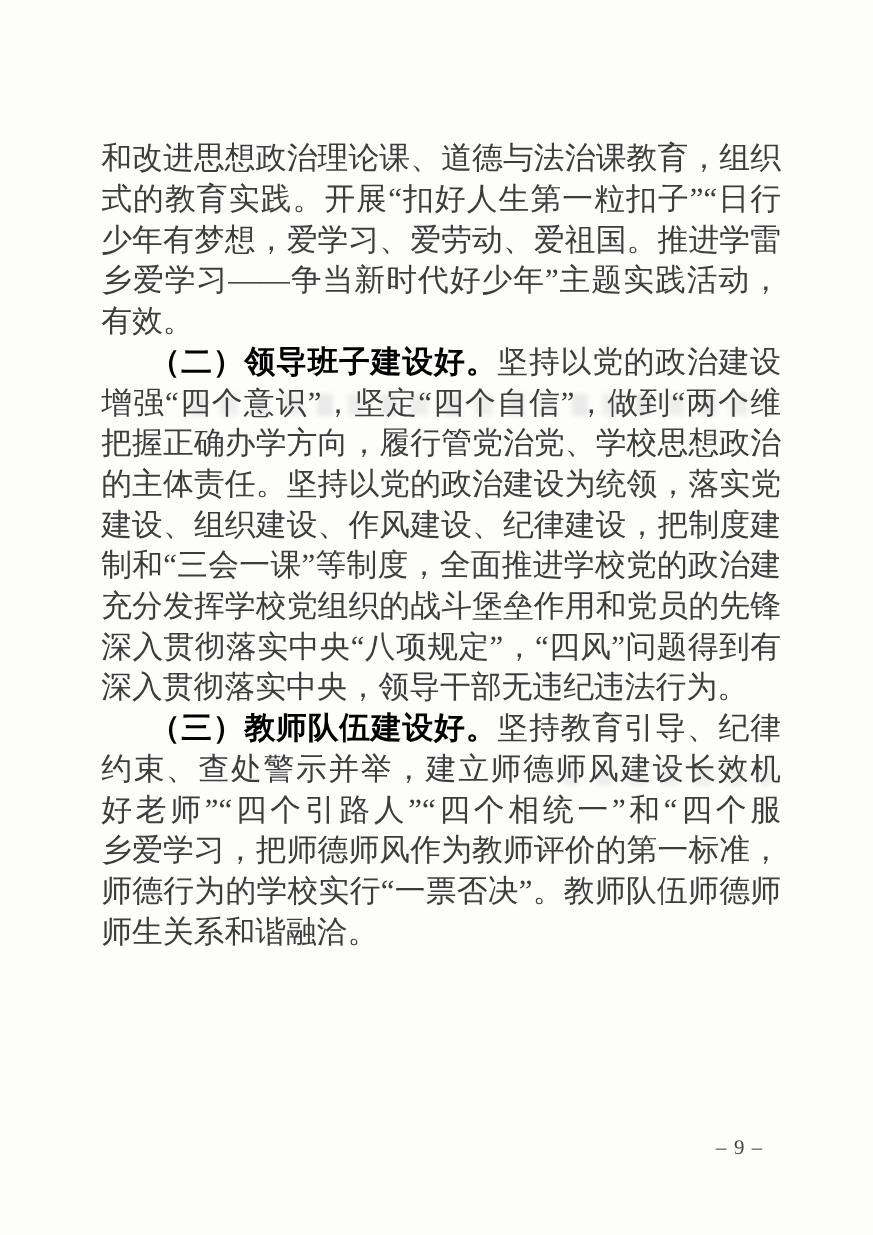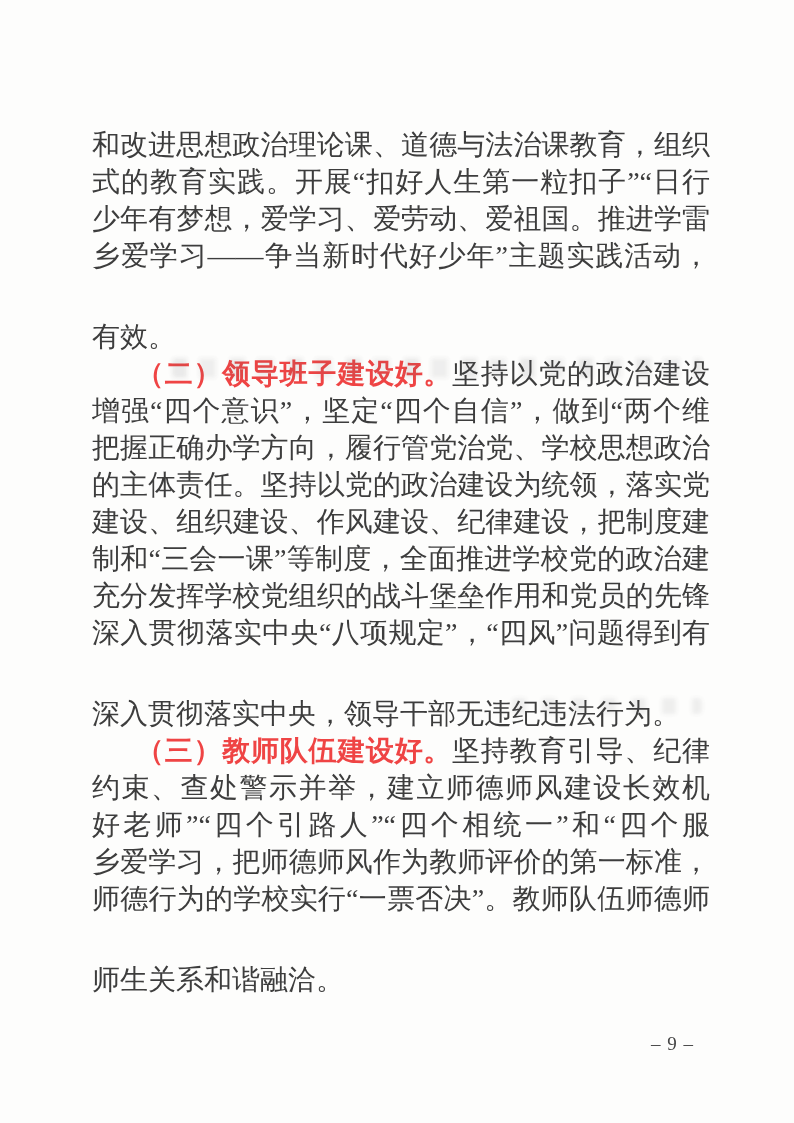--- a/index.html
+++ b/index.html
@@ -27,28 +27,27 @@
   .tline {
     text-align: justify;
     text-align-last: justify;
     text-justify: inter-character;
     height: 37px;
     overflow: hidden;
     white-space: normal;
   }
   .tline.last {
     text-align-last: left;
-    margin-top: 44px;
   }
   .tline.indent {
     padding-left: 44px;
   }
   .lead {
     font-weight: 700;
-    color: #ef4444;
+    color: #000000;
   }
   .page-number {
     position: absolute;
     top: 1033px;
     right: 100px;
     font-size: 19px;
     color: #454545;
     letter-spacing: 1px;
   }
   

